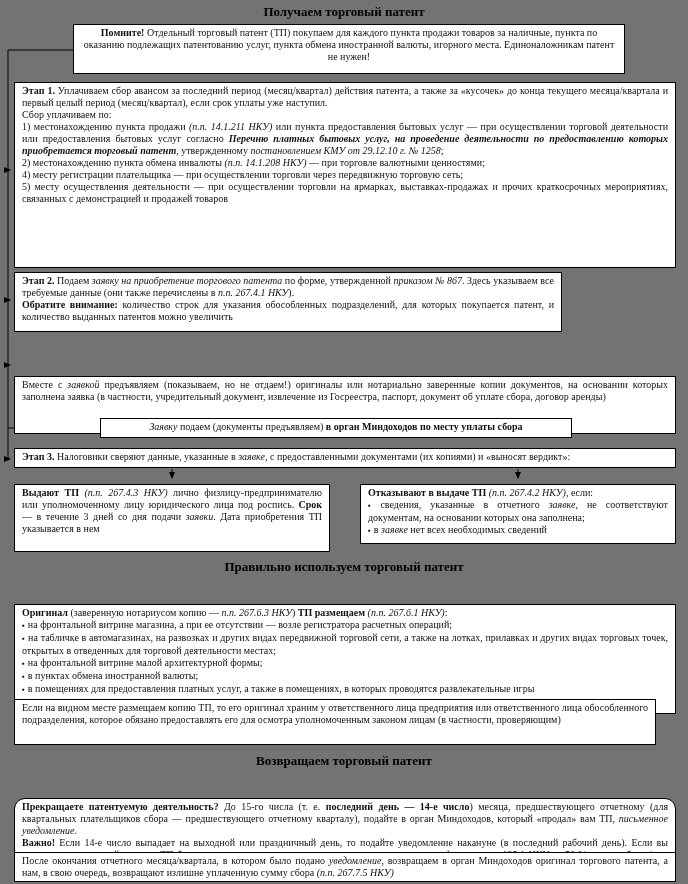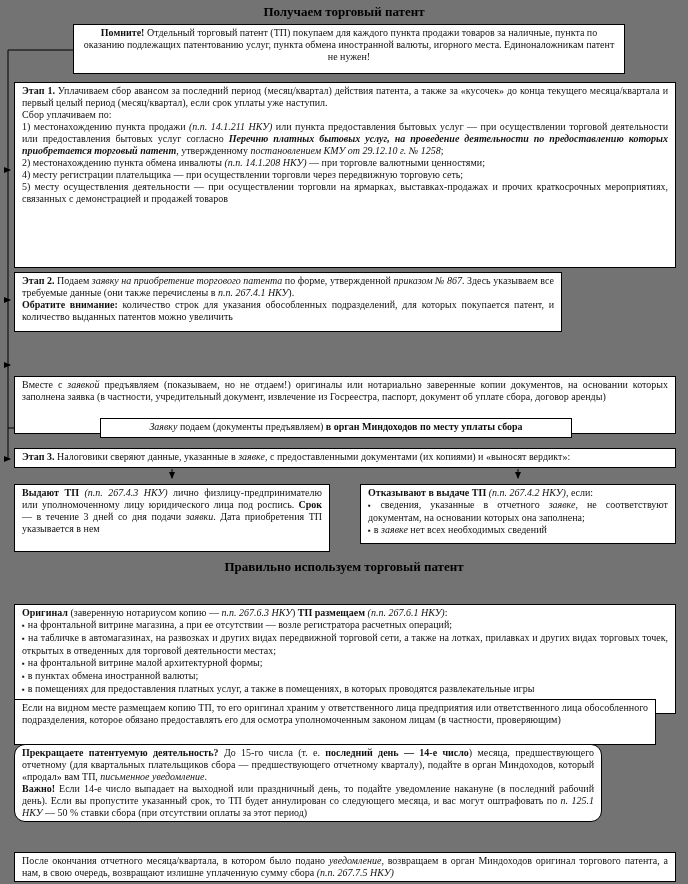--- a/index.html
+++ b/index.html
@@ -97,21 +97,21 @@
     <p class="li"><span class="mk">▪</span><span><span>в пунктах обмена иностранной валюты;</span></span></p>
     <p class="li"><span class="mk">▪</span><span><span>в помещениях для предоставления платных услуг, а также в помещениях, в которых проводятся развлекательные игры</span></span></p>
   </div>
 
   <div class="box" style="left:14px;top:699px;width:642px;min-height:46px;">
     <p><span>Если на видном месте размещаем копию ТП, то его оригинал храним у ответственного лица предприятия или ответственного лица обособленного подразделения, которое обязано предоставлять его для осмотра уполномоченным законом лицам (в частности, проверяющим)</span></p>
   </div>
 
   <div class="sec-title" style="top:753px;">Возвращаем торговый патент</div>
 
-  <div class="box" style="left:14px;top:744px;width:588px;min-height:78px;border-radius:11px;">
+  <div class="box" style="left:14px;top:798px;width:662px;min-height:78px;border-radius:11px;">
     <p><span style="font-weight: bold;">Прекращаете патентуемую деятельность?</span><span> До 15-го числа (т. е. </span><span style="font-weight: bold;">последний день — 14-е число</span><span>) месяца, предшествующего отчетному (для квартальных плательщиков сбора — предшествующего отчетному кварталу), подайте в орган Миндоходов, который «продал» вам ТП, </span><span style="font-style: italic;">письменное уведомление</span><span>.</span></p>
     <p><span style="font-weight: bold;">Важно!</span><span> Если 14-е число выпадает на выходной или праздничный день, то подайте уведомление накануне (в последний рабочий день). Если вы пропустите указанный срок, то ТП будет аннулирован со следующего месяца, и вас могут оштрафовать по </span><span style="font-style: italic;">п. 125.1 НКУ</span><span> — 50 % ставки сбора (при отсутствии оплаты за этот период)</span></p>
   </div>
 
   <div class="box" style="left:14px;top:852px;width:662px;min-height:30px;">
     <p><span>После окончания отчетного месяца/квартала, в котором было подано </span><span style="font-style: italic;">уведомление</span><span>, возвращаем в орган Миндоходов оригинал торгового патента, а нам, в свою очередь, возвращают излишне уплаченную сумму сбора </span><span style="font-style: italic;">(п.п. 267.7.5 НКУ)</span></p>
   </div>
 
 </div>
 

